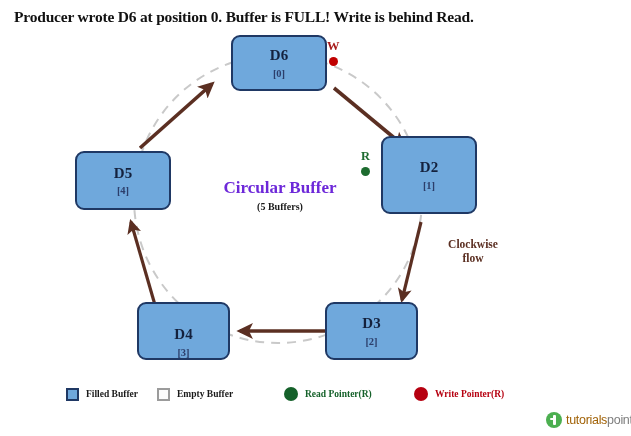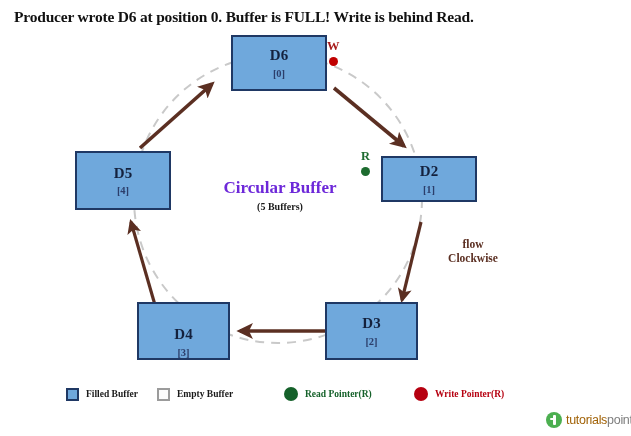--- a/index.html
+++ b/index.html
@@ -37,21 +37,21 @@
     top: 0;
     width: 631px;
     height: 436px;
   }
 
   
   .buffer-box {
     position: absolute;
     box-sizing: border-box;
     border: 2px solid #1f3864;
-    border-radius: 0;
+    border-radius: 9px;
     background: #6fa8dc;
     display: flex;
     flex-direction: column;
     align-items: center;
     justify-content: center;
   }
   .buffer-label {
     font-size: 15px;
     font-weight: bold;
     color: #14213d;
@@ -246,21 +246,21 @@
     <line x1="155" y1="305" x2="131" y2="222" stroke="#5b2f22" stroke-width="3.2" marker-end="url(#arrowhead)"></line>
 
     <line x1="140" y1="148" x2="212" y2="84" stroke="#5b2f22" stroke-width="3.6" marker-end="url(#arrowhead)"></line>
   </svg>
 
   <div class="buffer-box" id="buffer-d6" style="left:231px; top:35px; width:96px; height:56px;">
     <span class="buffer-label">D6</span>
     <span class="buffer-index">[0]</span>
   </div>
 
-  <div class="buffer-box" id="buffer-d2" style="left:381px; top:156px; width:96px; height:46px;text-align:center;">
+  <div class="buffer-box" id="buffer-d2" style="left:381px; top:136px; width:96px; height:78px;text-align:center;">
     <span class="buffer-label">D2</span>
     <span class="buffer-index">[1]</span>
   </div>
 
   <div class="buffer-box" id="buffer-d3" style="left:325px; top:302px; width:93px; height:58px;">
     <span class="buffer-label">D3</span>
     <span class="buffer-index">[2]</span>
   </div>
 
   <div class="buffer-box" id="buffer-d4" style="left:137px; top:302px; width:93px; height:58px;justify-content:flex-end;">
@@ -282,22 +282,22 @@
     <span class="pointer-letter">R</span>
     <span class="pointer-dot"></span>
   </div>
 
   <div id="center-caption">
     <div class="cap-main">Circular Buffer</div>
     <div class="cap-sub">(5 Buffers)</div>
   </div>
 
   <div id="flow-label">
+    <div>Clockwise</div>
     <div>flow</div>
-    <div>Clockwise</div>
   </div>
 
   <div id="legend">
     <div class="legend-item" style="left:0px; top:0px;">
       <span class="legend-swatch-sq filled"></span>
       <span class="legend-text">Filled Buffer</span>
     </div>
     <div class="legend-item" style="left:91px; top:0px;">
       <span class="legend-swatch-sq empty"></span>
       <span class="legend-text">Empty Buffer</span>

